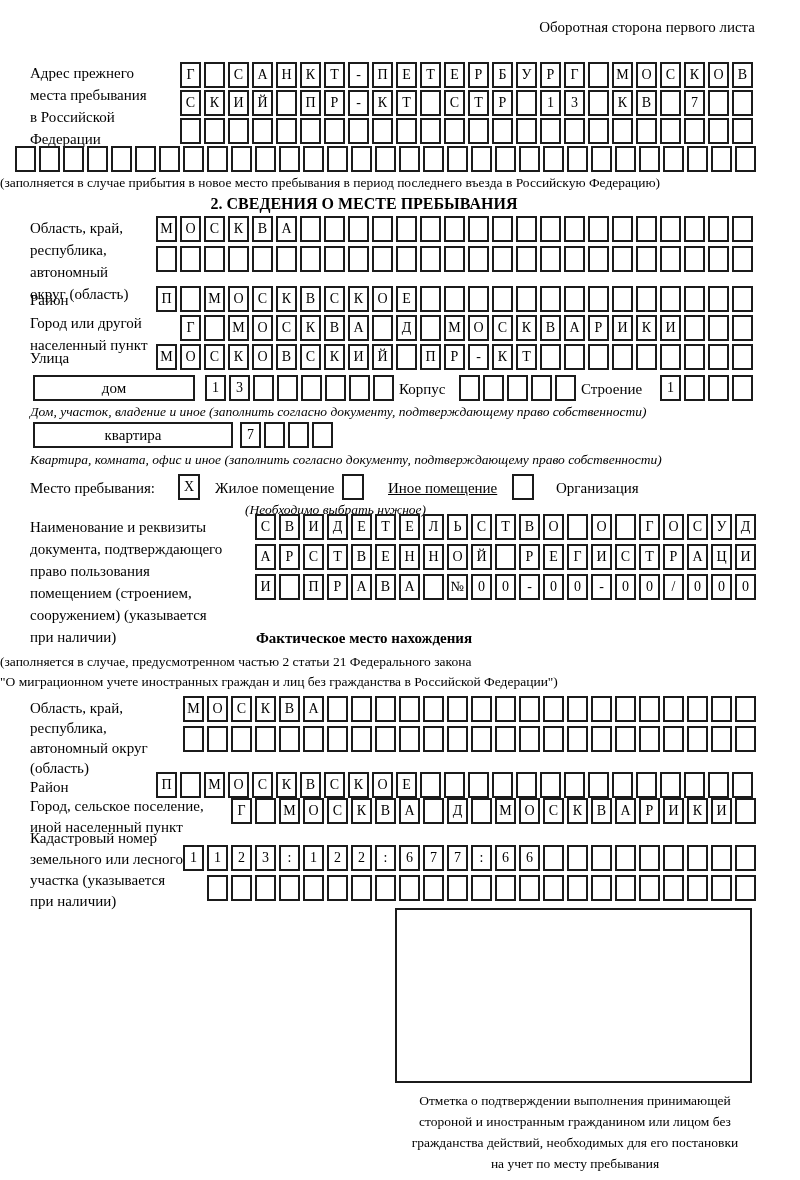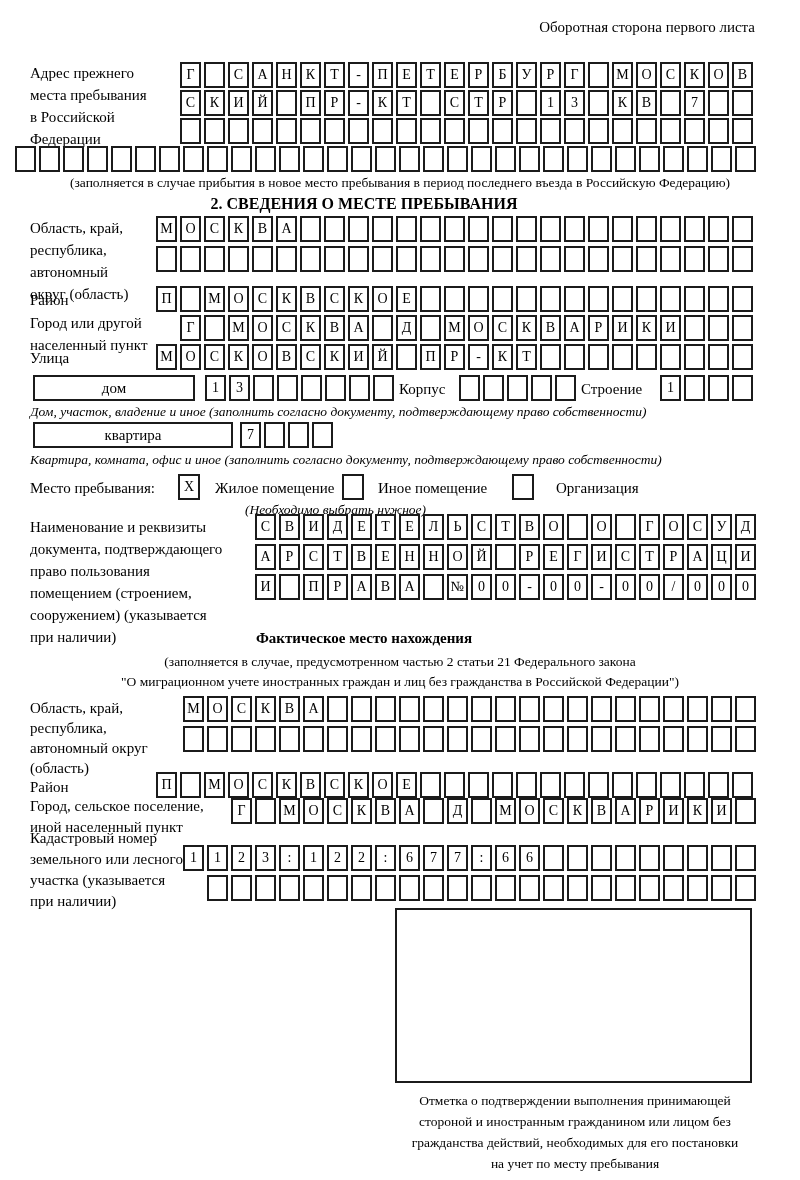--- a/index.html
+++ b/index.html
@@ -9,21 +9,21 @@
     overflow:hidden;
   }
   .cellrow { position:absolute; display:flex; gap:3px; }
   .cell {
     width:21px; height:26px; border:2px solid #1b1b1b; box-sizing:border-box;
     display:flex; align-items:center; justify-content:center;
     font-size:14px; background:#fff; flex:0 0 auto;
   }
   .lbl { position:absolute; font-size:15px; line-height:22px; white-space:nowrap; }
   .lbl div { white-space:nowrap; }
-  .caption { position:absolute; left:0; width:800px; text-align:center; font-size:13.5px; }
+  .caption { position:absolute; left:0; width:800px; text-align:left; font-size:13.5px; }
   .caption-left { position:absolute; font-size:13.5px; white-space:nowrap;font-style:italic; }
   .sect-title { position:absolute; left:0; width:728px; text-align:center; font-weight:bold; }
   .wide-box {
     position:absolute; height:26px; border:2px solid #1b1b1b; box-sizing:border-box;
     display:flex; align-items:center; justify-content:center; font-size:15px; background:#fff;
   }
   .checkbox {
     position:absolute; width:22px; height:26px; border:2px solid #1b1b1b; box-sizing:border-box;
     display:flex; align-items:center; justify-content:center; font-size:14px; background:#fff;
   }
@@ -342,21 +342,21 @@
       <div class="cell"></div>
       <div class="cell"></div>
       <div class="cell"></div>
     </div>
   <div class="caption-left" style="left:30px; top:452px;text-align:right;">Квартира, комната, офис и иное (заполнить согласно документу, подтверждающему право собственности)</div>
 
   <div class="lbl" style="left:30px; top:477px;">Место пребывания:</div>
   <div class="checkbox" style="left:178px; top:474px;">X</div>
   <div class="lbl" style="left:215px; top:477px;text-align:center;">Жилое помещение</div>
   <div class="checkbox" style="left:342px; top:474px;"></div>
-  <div class="lbl" style="left:378px; top:477px;">Иное помещение</div>
+  <div class="lbl" style="left:388px; top:477px;text-decoration:underline;">Иное помещение</div>
   <div class="checkbox" style="left:512px; top:474px;"></div>
   <div class="lbl" style="left:556px; top:477px;">Организация</div>
   <div class="caption-left" style="left:245px; top:502px;">(Необходимо выбрать нужное)</div>
 
   <div class="lbl" style="left:30px; top:516px;">
     <div>Наименование и реквизиты</div>
     <div>документа, подтверждающего</div>
     <div>право пользования</div>
     <div>помещением (строением,</div>
     <div>сооружением) (указывается</div>

